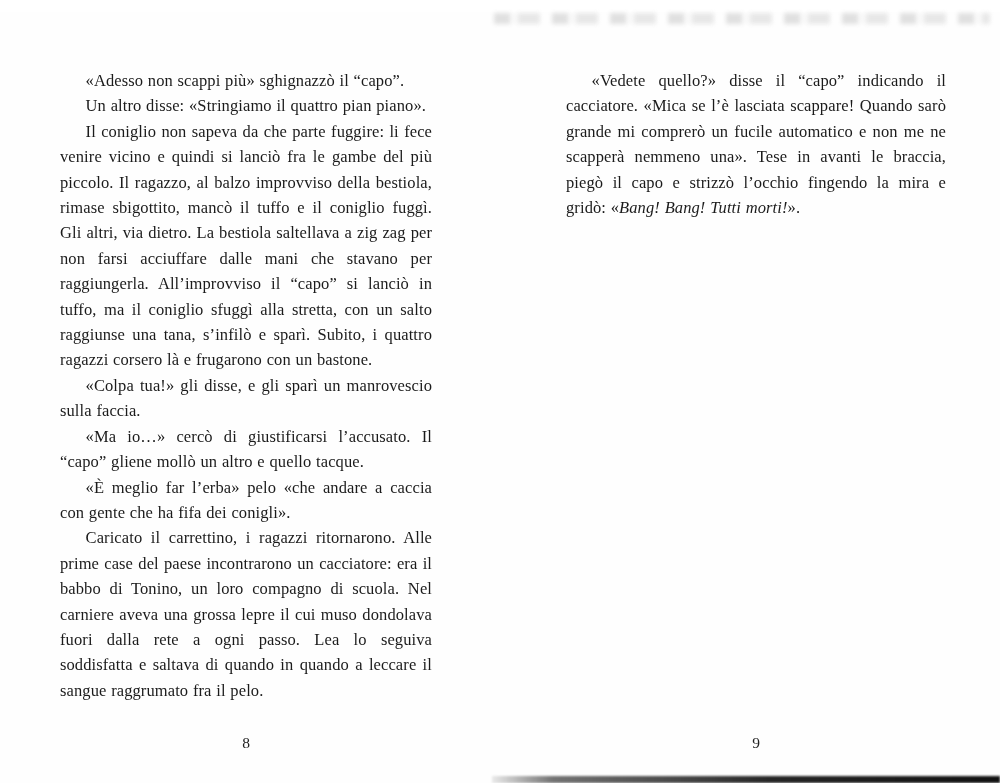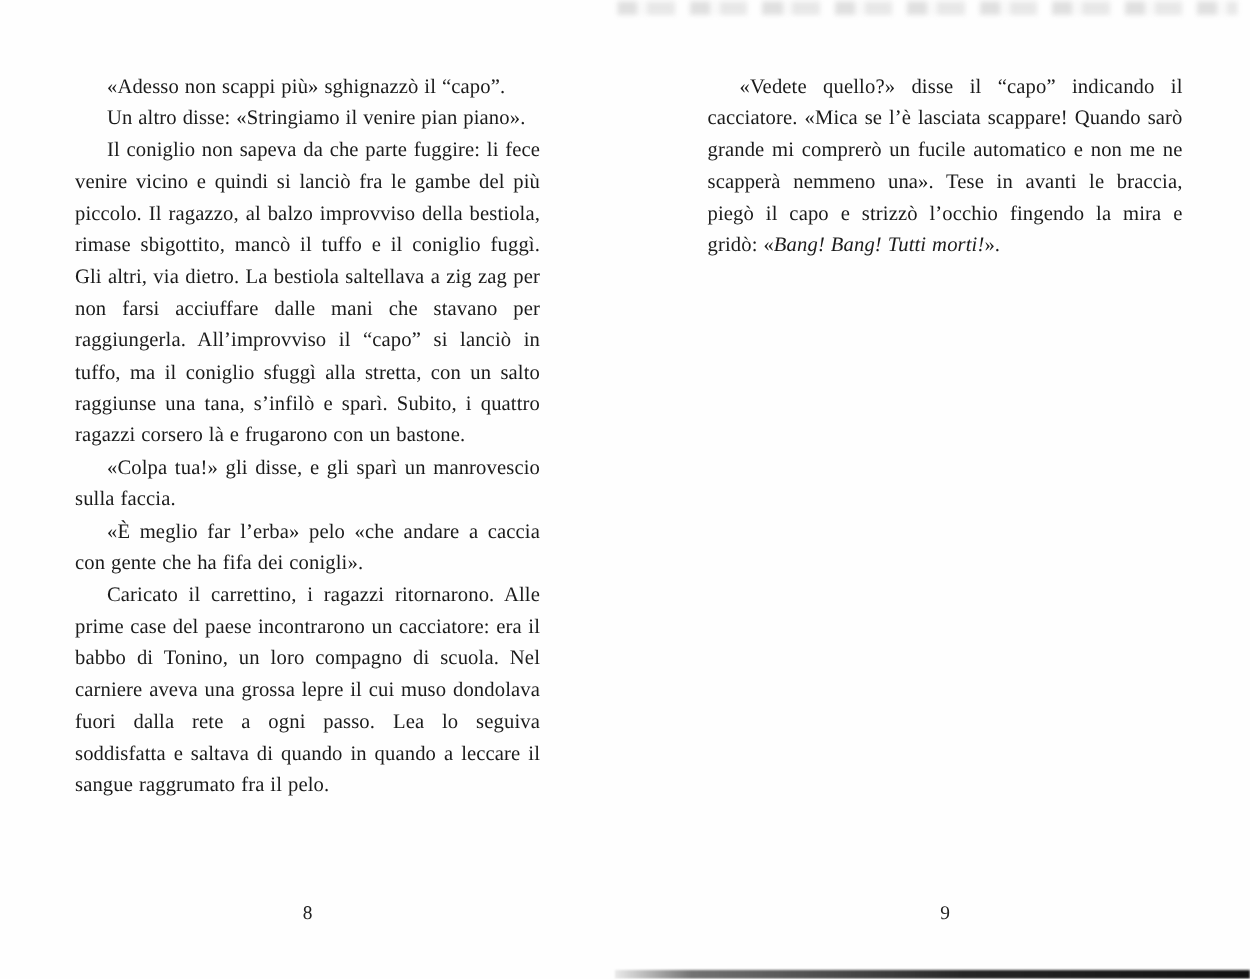--- a/index.html
+++ b/index.html
@@ -12,20 +12,21 @@
     height: 783px;
     position: relative;
     overflow: hidden;
     font-family: "Liberation Serif", serif;
     color: #1b1b1b;
   }
   .spread {
     position: absolute;
     inset: 0;
     background: #fefefe;
+    margin-top: 12px;
   }
   .page {
     position: absolute;
     top: 0;
     bottom: 0;
   }
   .page-left  { left: 0;   width: 500px; }
   .page-right { left: 500px; width: 500px; }
 
   .text-block {
@@ -102,23 +103,24 @@
 </head>
 <body>
 
 <div class="spread">
 
   <div class="scan-artifact-top"></div>
 
   <section class="page page-left">
     <div class="text-block">
         <p><span>«Adesso non scappi più» sghignazzò il “capo”.</span></p>
-        <p><span>Un altro disse: «Stringiamo il venire pian piano».</span></p>
+        <p><span>Un altro disse: «Stringiamo il quattro pian piano».</span></p>
         <p><span>Il coniglio non sapeva da che parte fuggire: li fece venire vicino e quindi si lanciò fra le gambe del più piccolo. Il ragazzo, al balzo improvviso della bestiola, rimase sbigottito, mancò il tuffo e il coniglio fuggì. Gli altri, via dietro. La bestiola saltellava a zig zag per non farsi acciuffare dalle mani che stavano per raggiungerla. All’improvviso il “capo” si lanciò in tuffo, ma il coniglio sfuggì alla stretta, con un salto raggiunse una tana, s’infilò e sparì. Subito, i quattro ragazzi corsero là e frugarono con un bastone.</span></p>
         <p><span>«Colpa tua!» gli disse, e gli sparì un manrovescio sulla faccia.</span></p>
+        <p><span>«Ma io…» cercò di giustificarsi l’accusato. Il “capo” gliene mollò un altro e quello tacque.</span></p>
         <p><span>«È meglio far l’erba» pelo «che andare a caccia con gente che ha fifa dei conigli».</span></p>
         <p><span>Caricato il carrettino, i ragazzi ritornarono. Alle prime case del paese incontrarono un cacciatore: era il babbo di Tonino, un loro compagno di scuola. Nel carniere aveva una grossa lepre il cui muso dondolava fuori dalla rete a ogni passo. Lea lo seguiva soddisfatta e saltava di quando in quando a leccare il sangue raggrumato fra il pelo.</span></p>
       </div>
     <div class="page-number">8</div>
   </section>
 
   <section class="page page-right">
     <div class="text-block">
         <p><span>«Vedete quello?» disse il “capo” indicando il cacciatore. «Mica se l’è lasciata scappare! Quando sarò grande mi comprerò un fucile automatico e non me ne scapperà nemmeno una». Tese in avanti le braccia, piegò il capo e strizzò l’occhio fingendo la mira e gridò: «</span><em>Bang! Bang! Tutti morti!</em><span>».</span></p>
       </div>

